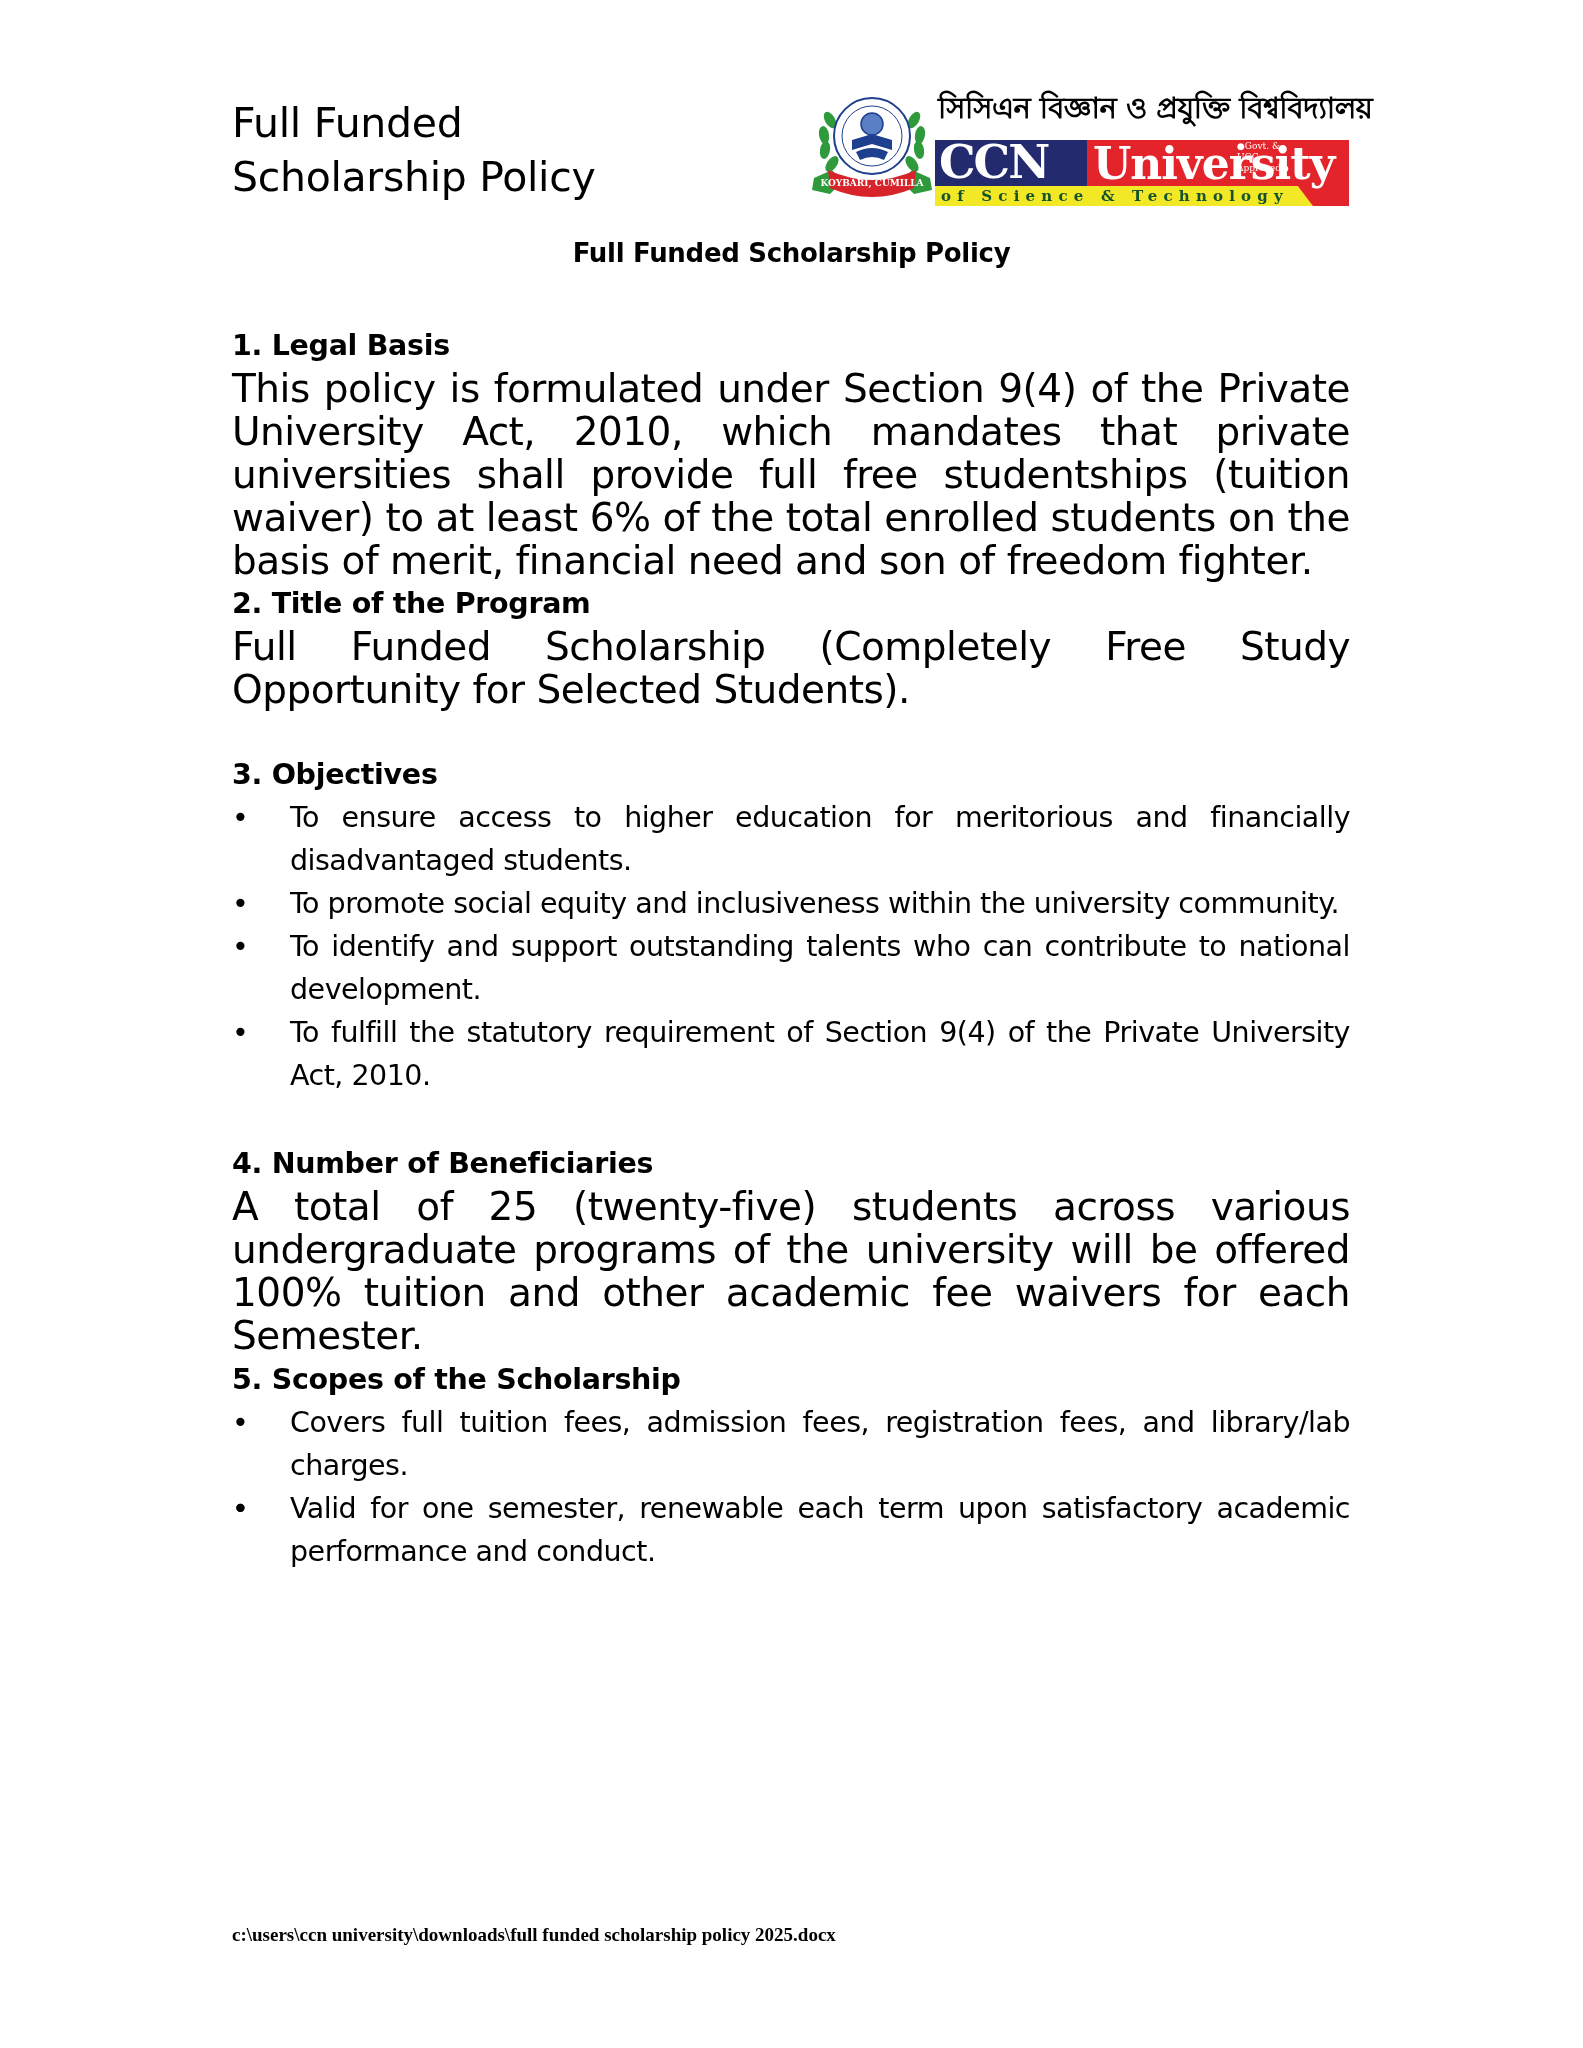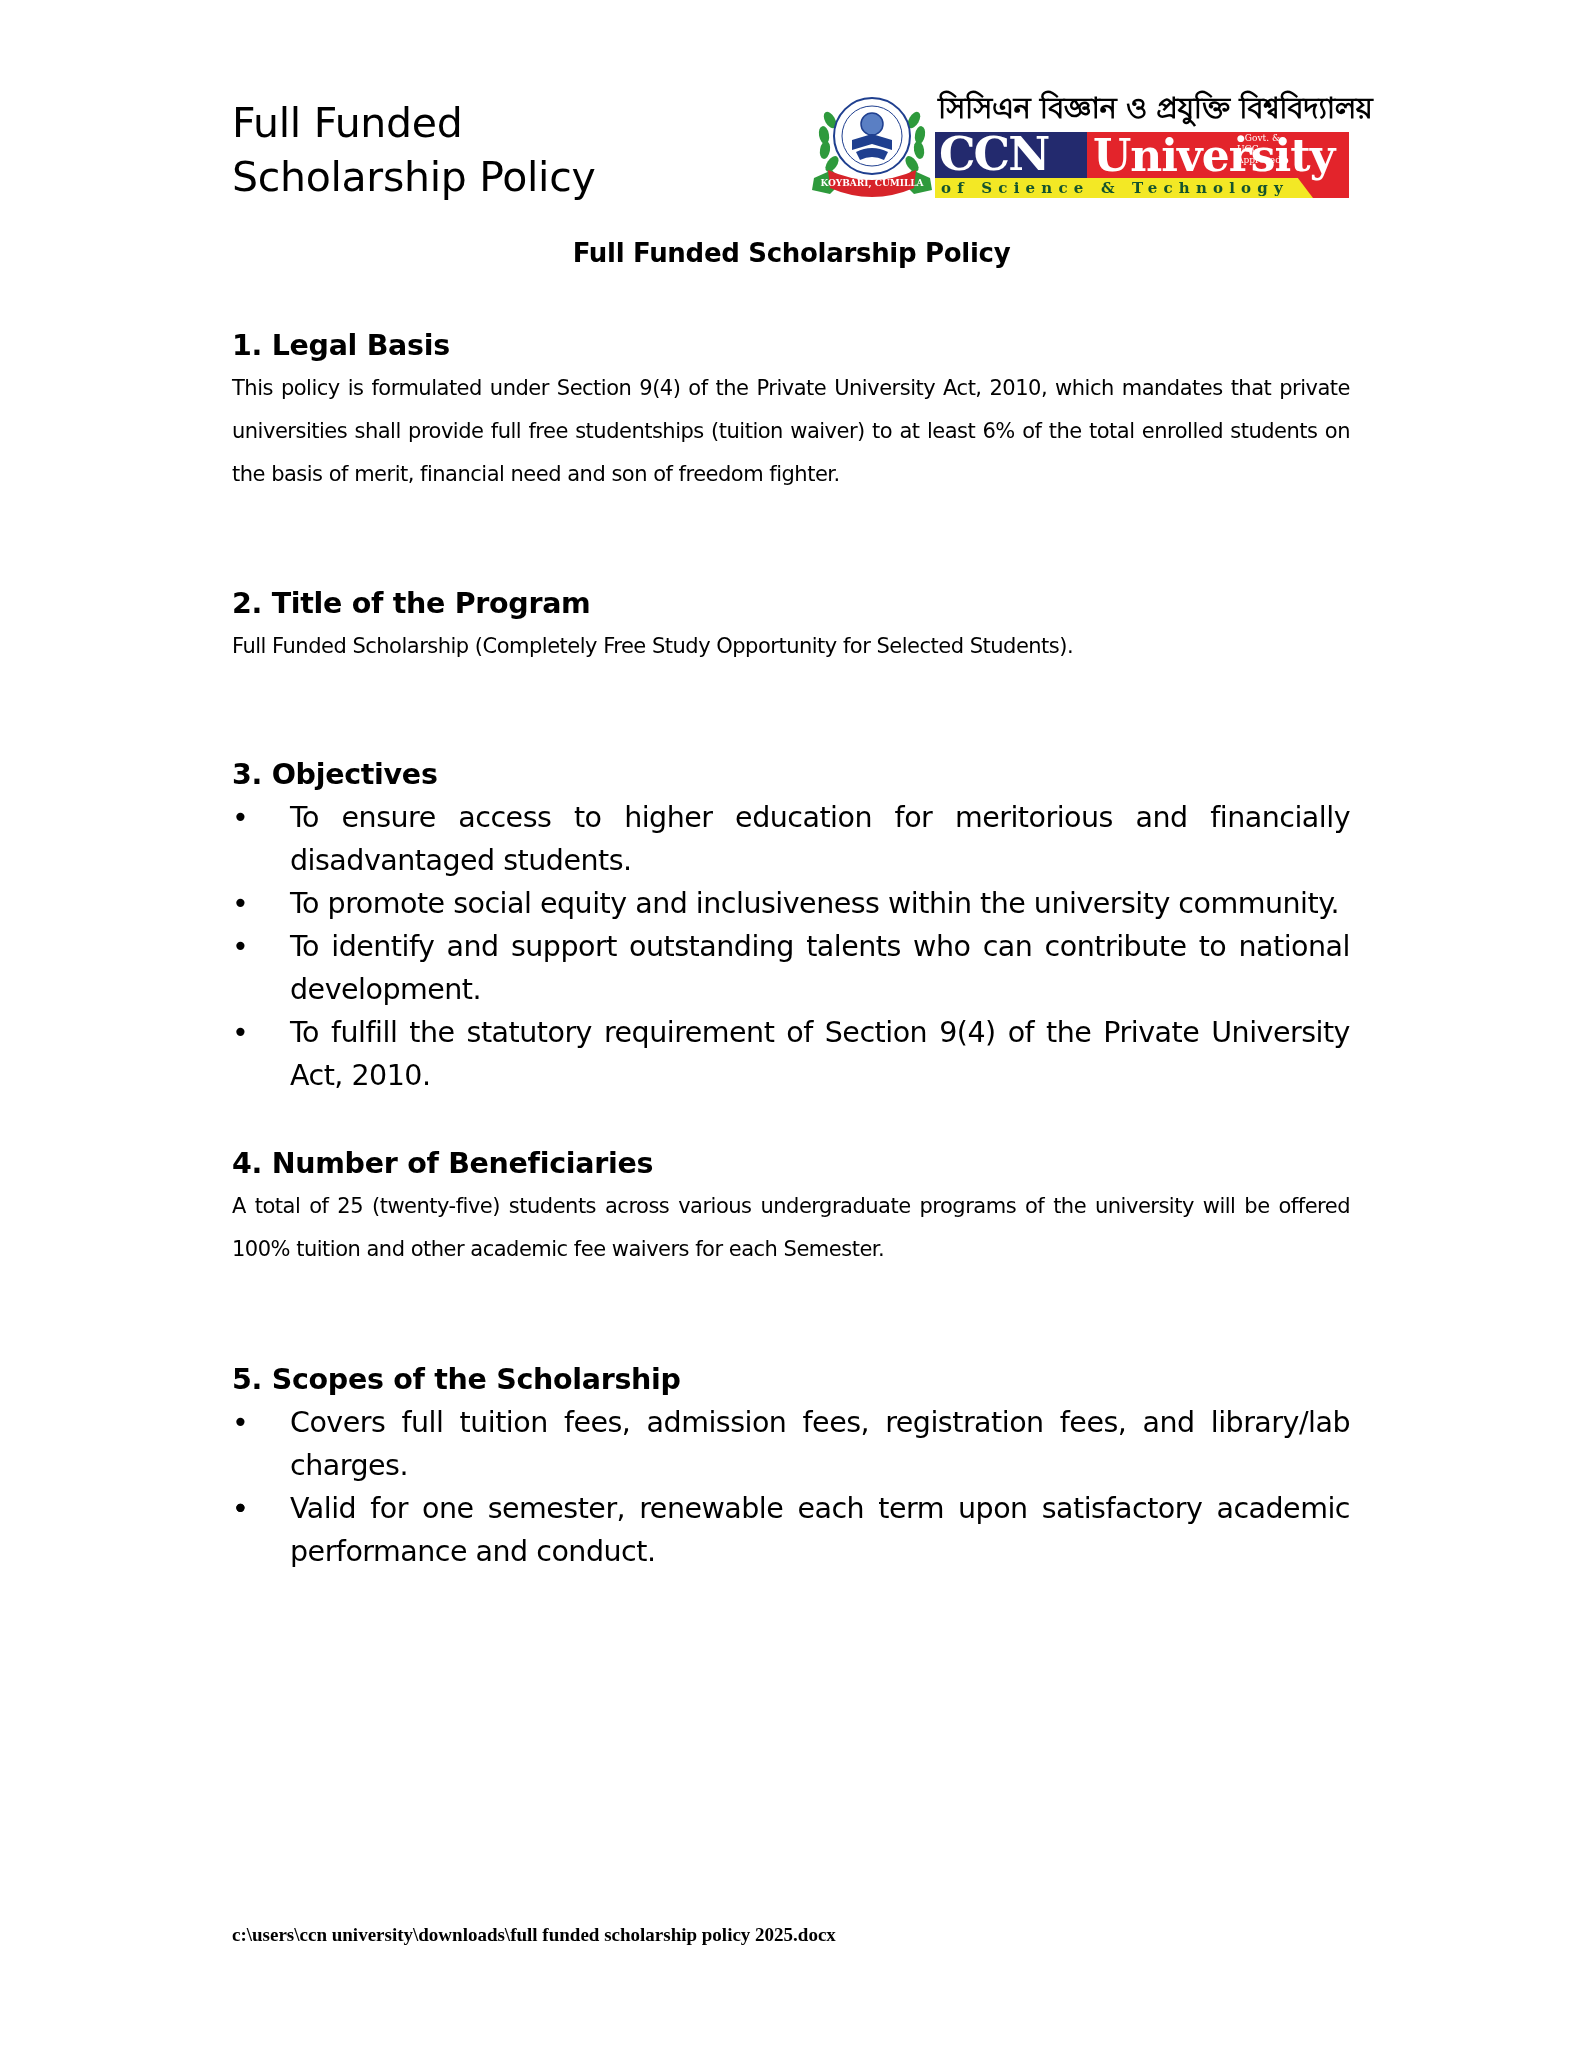--- a/index.html
+++ b/index.html
@@ -8,40 +8,40 @@
   .page { position: absolute; left: 0; top: 0; width: 1583px; height: 2048px; background: #fff; }
 
   .header-title { position: absolute; left: 232px; top: 96px; font-weight: normal;
                   font-size: 41px; line-height: 54px; letter-spacing: -0.3px; }
 
   .logo { position: absolute; left: 806px; top: 88px; width: 545px; height: 115px; }
   .emblem { position: absolute; left: 2px; top: 2px; width: 128px; height: 110px; }
   .bangla { position: absolute; left: 132px; top: 0px; width: 412px; height: 40px;
             font-size: 29px; font-weight: bold; line-height: 40px; white-space: nowrap;
             font-family: "DejaVu Sans", sans-serif; letter-spacing: -0.5px; }
-  .banner { position: absolute; left: 129px; top: 44px; width: 341px; height: 66px; }
+  .banner { position: absolute; left: 129px; top: 52px; width: 341px; height: 66px; }
   .banner .navy { position: absolute; left: 0; top: 0; width: 152px; height: 46px; background: #232a6e; }
   .banner .red { position: absolute; left: 152px; top: 0; width: 262px; height: 66px; background: #e3242b; }
   .banner .yellow { position: absolute; left: 0; top: 46px; width: 378px; height: 20px; background: #f3e825;
                     clip-path: polygon(0 0, 96% 0, 100% 100%, 0 100%); }
   .banner .ccn { position: absolute; left: 4px; top: -4px; font-family: "DejaVu Serif", serif;
                  font-weight: bold; color: #fff; font-size: 46px; line-height: 52px; letter-spacing: -2px; }
   .banner .univ { position: absolute; left: 158px; top: -2px; font-family: "DejaVu Serif", serif;
                   font-weight: bold; color: #fff; font-size: 44px; line-height: 52px; letter-spacing: -1px; }
   .banner .approved { position: absolute; left: 262px; top: 1px; font-family: "DejaVu Serif", serif;
                       color: #fff; font-size: 9px; line-height: 11px; margin-left: 40px; }
   .banner .sci { position: absolute; left: 6px; top: 46px; font-family: "DejaVu Serif", serif;
                  font-weight: bold; color: #14532d; font-size: 15px; line-height: 20px; letter-spacing: 6.2px; white-space: nowrap; }
 
   .doc-title { position: absolute; left: 0; width: 1583px; top: 230px; text-align: center;
                font-weight: bold; font-size: 26px; line-height: 46px; letter-spacing: -0.3px; }
 
   .section { position: absolute; left: 232px; width: 1118px; }
   .sec-heading { font-weight: bold; font-size: 28.5px; line-height: 43px; letter-spacing: -0.3px; }
-  .para { font-size: 21px; line-height: 43px; text-align: justify; letter-spacing: -0.5px; }
+  .para { font-size: 39px; line-height: 43px; text-align: justify; letter-spacing: -0.5px; }
   .blist { list-style: none; margin: 0; padding: 0; }
   .blist li { position: relative; padding-left: 58px; font-size: 28.5px; line-height: 43px;
               text-align: justify; letter-spacing: -0.5px; }
   .blist li .bullet { position: absolute; left: 0; top: 0; width: 20px; }
 
   .footer { position: absolute; left: 232px; top: 1922px; font-family: "Liberation Serif", serif;
             font-weight: bold; font-size: 19px; line-height: 26px; }
 </style>
 </head>
 <body>

